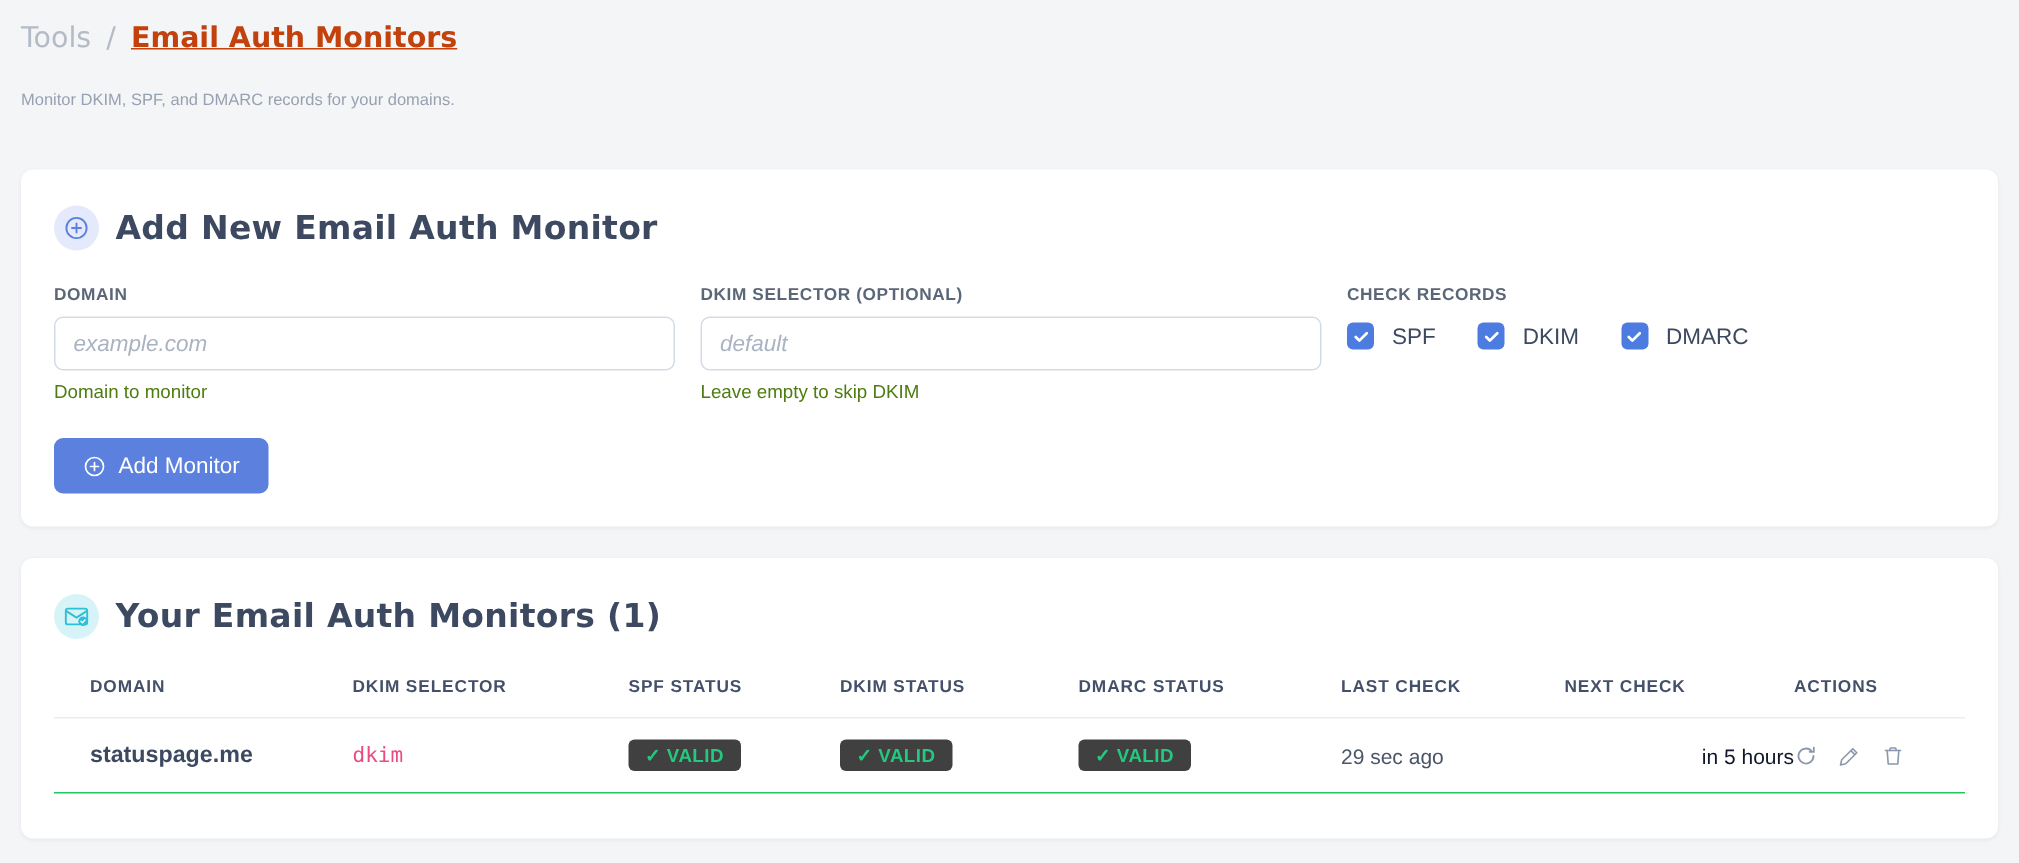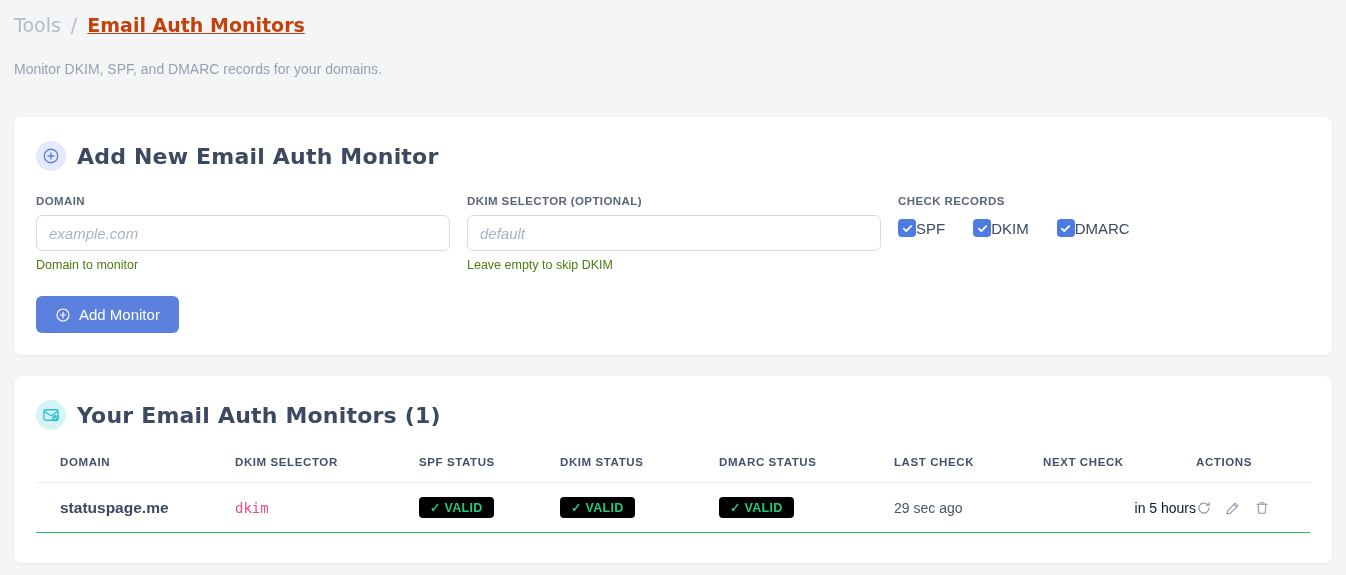--- a/index.html
+++ b/index.html
@@ -10,21 +10,21 @@
     color: #3c4961;
     overflow: hidden;
   }
 
   
   .page-header { padding: 12px 14px 0 14px; }
   .breadcrumb { font-size: 19px; line-height: 27px; font-family: "DejaVu Sans", sans-serif; }
   .breadcrumb .crumb-parent { color: #b4bbc7; font-weight: 400; }
   .breadcrumb .crumb-sep { color: #b4bbc7; font-weight: 400; margin: 0 4px; }
   .breadcrumb .crumb-current { color: #c2410c; font-weight: 700; text-decoration: underline; }
-  .page-subtitle { margin-top: 22px; font-size: 14px; color: #98a1b1; }
+  .page-subtitle { margin-top: 22px; font-size: 11px; color: #98a1b1; }
 
   
   .card {
     background: #ffffff;
     border-radius: 8px;
     box-shadow: 0 1px 3px rgba(40,50,70,0.07);
     margin: 0 14px;
   }
   .card-add { margin-top: 40px; padding: 24px 22px 19px 22px; height: 238px; }
   .card-list { margin-top: 21px; padding: 24px 22px 24px 22px; height: 187px; }
@@ -53,21 +53,21 @@
     border: 1px solid #d5dbe5; border-radius: 6px;
     padding: 0 12px; font-size: 15px; color: #3c4961;
     font-family: "Liberation Sans", sans-serif; outline: none;
     background: #fff;
     font-style: italic;
   }
   .text-input::placeholder { color: #aab3c2; }
   .field-hint { margin-top: 7px; font-size: 12.5px; color: #4d7c0f; }
 
   .checks-row { display: flex; gap: 28px; margin-top: 12px; }
-  .check-item { display: flex; align-items: center; gap: 0; cursor: pointer; }
+  .check-item { display: flex; align-items: center; gap: 12px; cursor: pointer; }
   .checkbox {
     width: 18px; height: 18px; border-radius: 4px;
     background: #4c7ce0; display: flex; align-items: center; justify-content: center;
   }
   .checkbox svg { width: 11px; height: 11px; }
   .check-label { font-size: 15px; color: #3c4961; }
 
   .btn-primary {
     margin-top: 24px; display: inline-flex; align-items: center; gap: 8px;
     background: #5b80dd; color: #ffffff; border: none; cursor: pointer;
@@ -88,21 +88,21 @@
     border-bottom: 1px solid #e9ecf1;
     padding-bottom: 14px; padding-top: 4px;
   }
   .t-head .th {
     font-size: 11.5px; font-weight: 700; color: #44506a; letter-spacing: 0.6px;
   }
   .t-body-row { height: 50px; border-bottom: 1px solid #22c55e; }
   .cell-domain { font-size: 15.5px; font-weight: 700; color: #3c4961; }
   .cell-selector { font-family: "DejaVu Sans Mono", monospace; font-size: 14px; color: #ea4c82; }
   .badge-valid {
-    display: inline-block; background: #000000; color: #23c97e;
+    display: inline-block; background: #404040; color: #23c97e;
     font-size: 12.5px; font-weight: 600; padding: 3px 11px; border-radius: 4px;
     letter-spacing: 0.3px;
   }
   .cell-lastcheck { font-size: 14px; color: #4a5568; }
   .cell-nextcheck { font-size: 14px; color: #0f172a; text-align: right; }
   .cell-actions { display: flex; align-items: center; gap: 13px; }
   .action-btn {
     background: none; border: none; padding: 0; cursor: pointer;
     color: #8b97ab; display: flex; align-items: center;
   }

